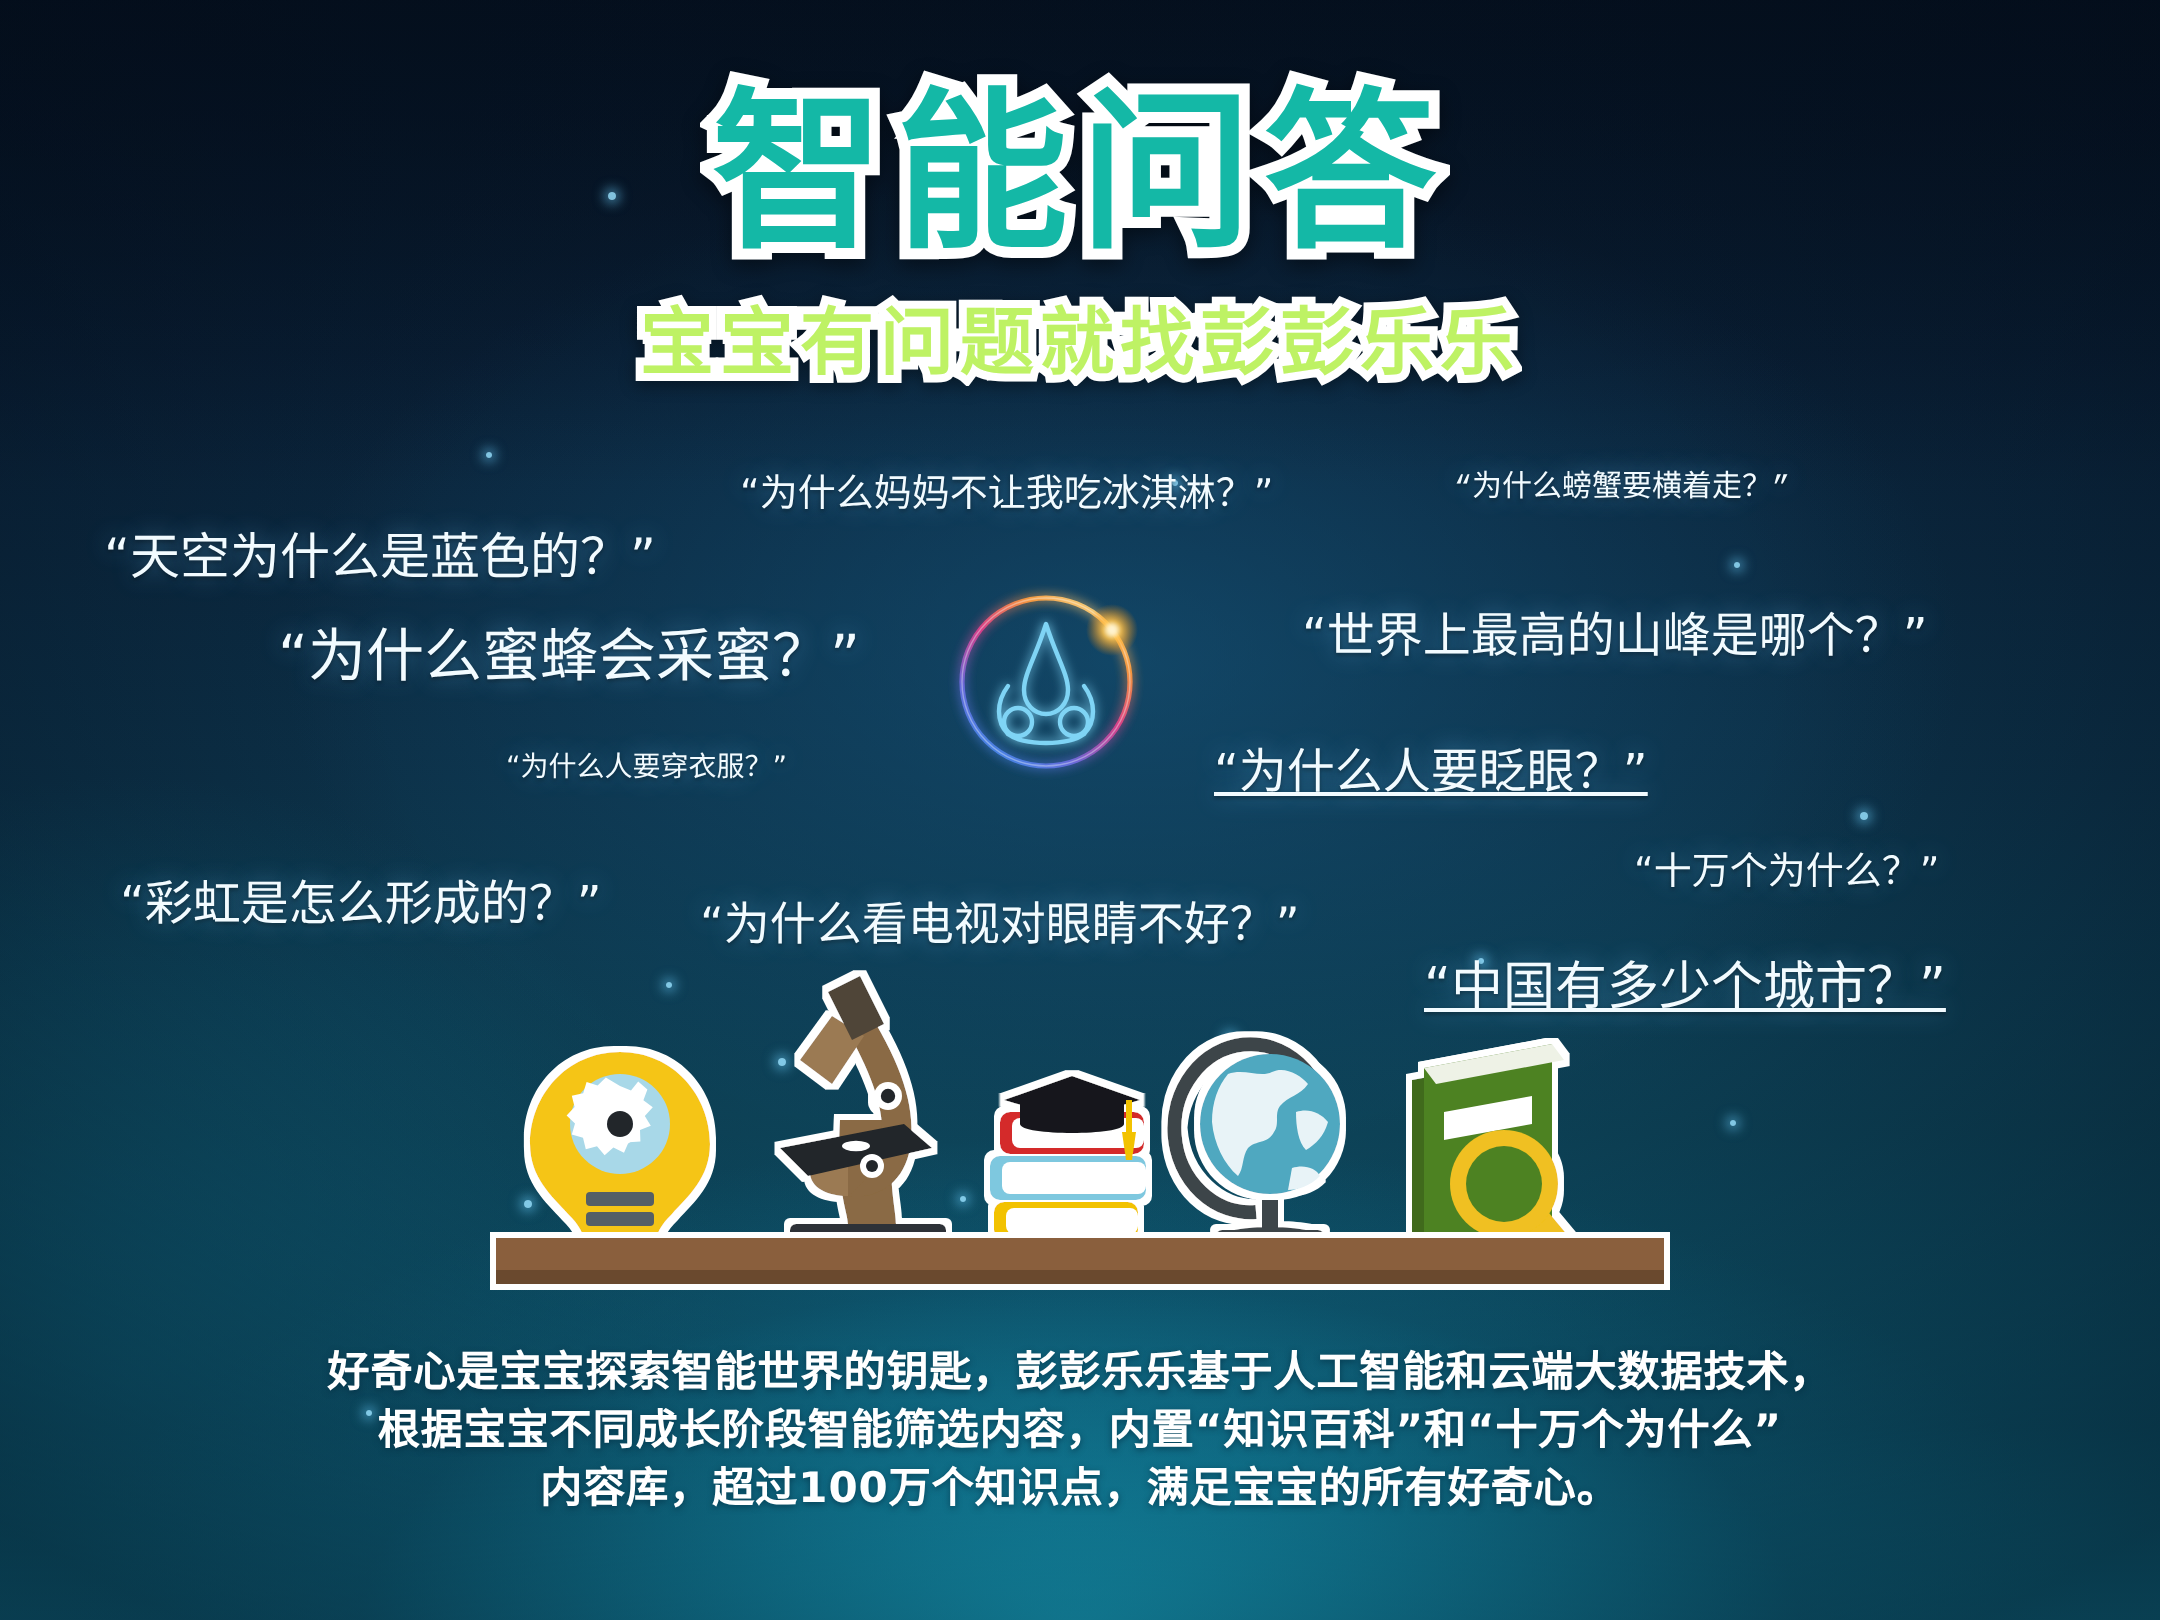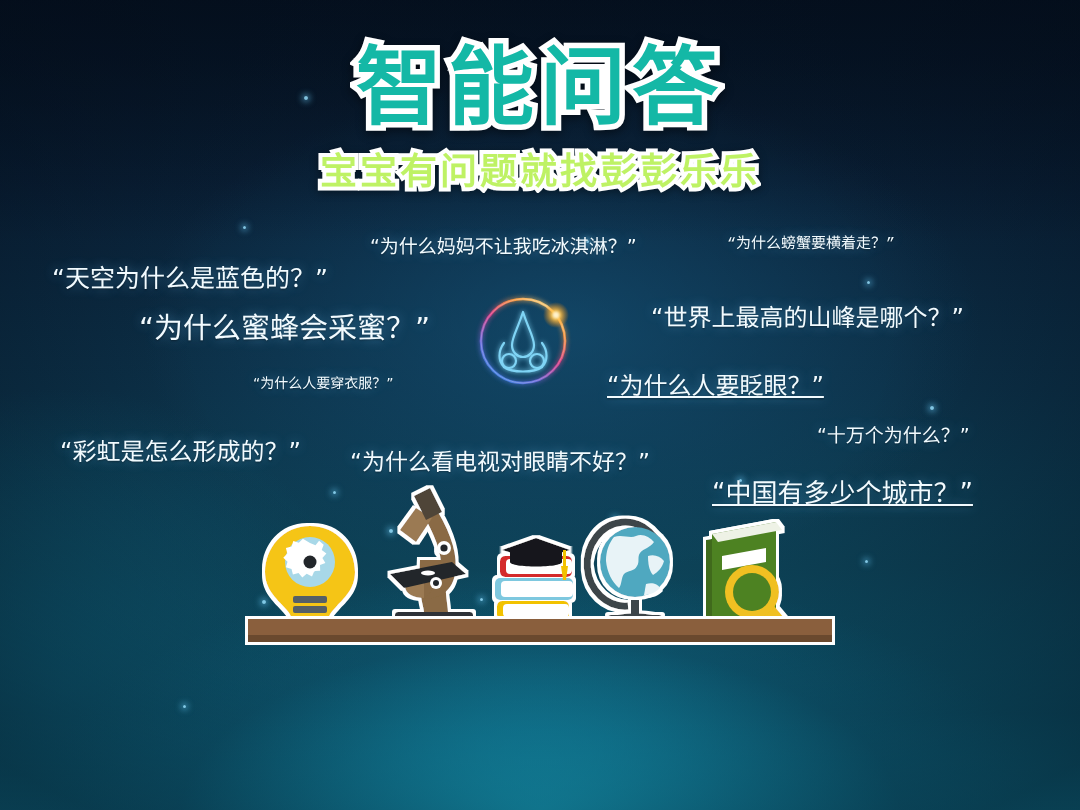--- a/index.html
+++ b/index.html
@@ -313,14 +313,19 @@
         </g>
       </g>
 
       <g filter="url(#wOutline)">
         <rect x="248" y="619" width="584" height="16" fill="#8a5f3c"></rect>
         <rect x="248" y="635" width="584" height="7" fill="#6b4a2e"></rect>
       </g>
     </svg>
   </div>
 
+  <div class="para">
+    <div>好奇心是宝宝探索智能世界的钥匙，彭彭乐乐基于人工智能和云端大数据技术，</div>
+    <div>根据宝宝不同成长阶段智能筛选内容，内置“知识百科”和“十万个为什么”</div>
+    <div>内容库，超过100万个知识点，满足宝宝的所有好奇心。</div>
+  </div>
 
 </div>
 
 </body></html>

